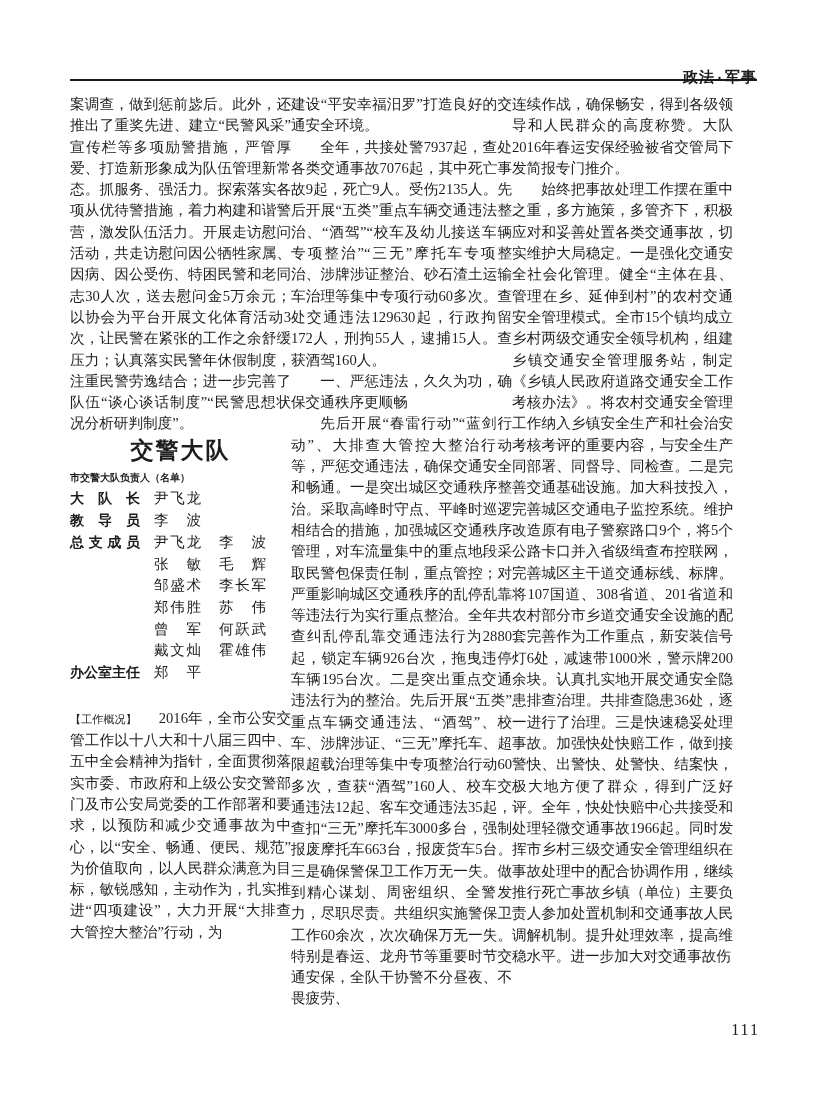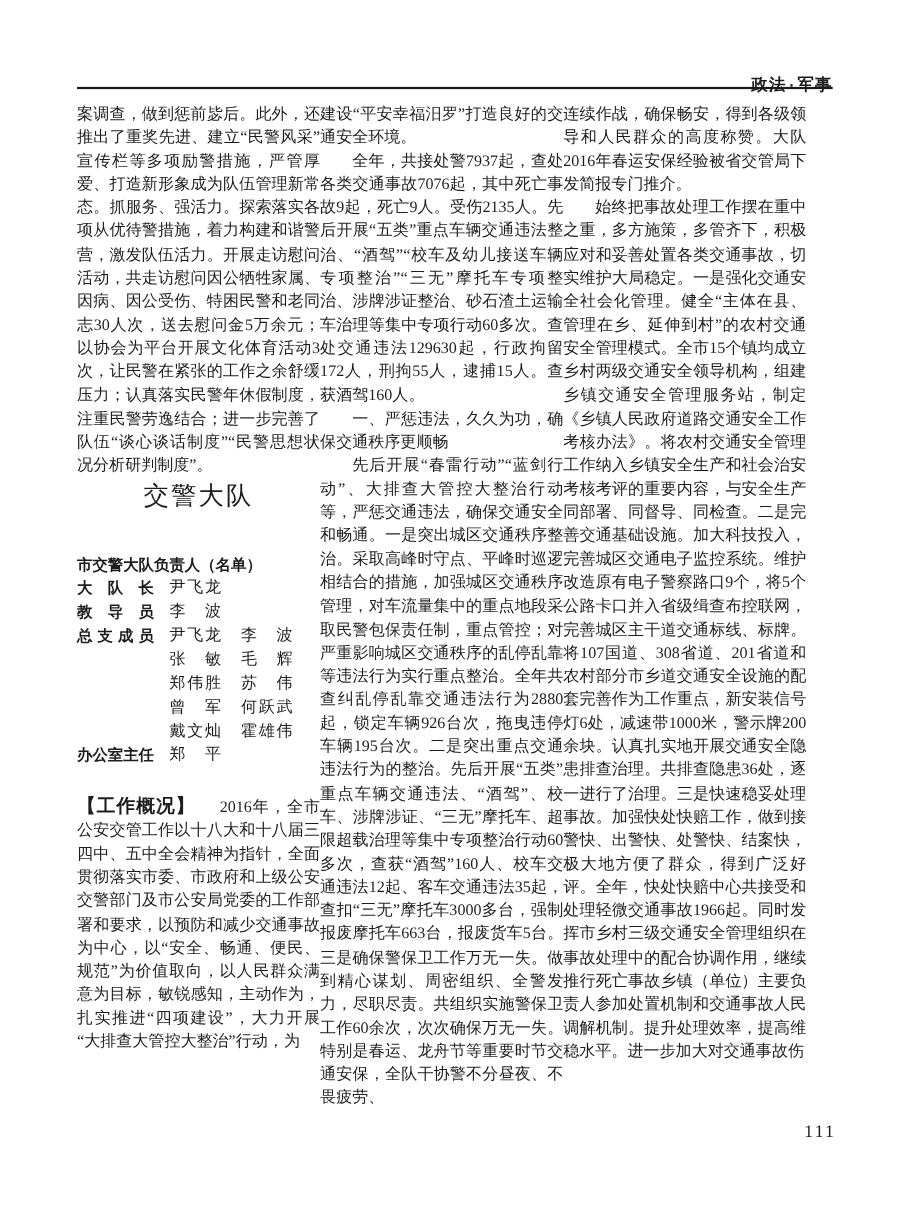--- a/index.html
+++ b/index.html
@@ -27,44 +27,44 @@
   .col{
     width:221px;
     font-size:14.6px;line-height:21.3px;
     text-align:justify;
     text-justify:inter-ideograph;
   }
   .col p{margin:0;}
   .indent{text-indent:2em;}
   .section-title{
     margin:33px 0 22px 0;
-    font-size:23px;font-weight:normal;
+    font-size:23px;font-weight:bold;
     text-align:center;text-align-last:center;text-indent:0;
     letter-spacing:2px;line-height:32px;
   }
   .roster-heading{
     font-family:"Liberation Sans","DejaVu Sans",sans-serif;
-    font-weight:bold;font-size:14px;line-height:21.7px;margin-top:36px;
+    font-weight:bold;font-size:10px;line-height:21.7px;
   }
   .roster-row{display:flex;line-height:21.7px;}
   .roster-role{
     display:inline-block;width:70px;flex:0 0 70px;
     font-family:"Liberation Sans","DejaVu Sans",sans-serif;
     font-weight:bold;font-size:14px;
     text-align:justify;text-align-last:justify;
   }
   .roster-name{
     display:inline-block;width:47px;flex:0 0 47px;margin-left:14px;
     text-align:justify;text-align-last:justify;
   }
   .roster-name.second{margin-left:18px;}
   .overview{margin-top:24px !important;}
   .overview-label{
     font-family:"Liberation Sans","DejaVu Sans",sans-serif;
-    font-weight:bold;font-size:17px;
+    font-weight:normal;font-size:11px;
     margin-right:22px;
   }
   .page-number{
     position:absolute;top:1021px;right:56px;
     font-size:16px;letter-spacing:2px;
   }
 </style>
 </head>
 <body>
 
@@ -98,20 +98,25 @@
           <span class="roster-name">尹飞龙</span>
           <span class="roster-name second">李波</span>
         </div>
         <div class="roster-row">
           <span class="roster-role"></span>
           <span class="roster-name">张敏</span>
           <span class="roster-name second">毛辉</span>
         </div>
         <div class="roster-row">
           <span class="roster-role"></span>
+          <span class="roster-name">邹盛术</span>
+          <span class="roster-name second">李长军</span>
+        </div>
+        <div class="roster-row">
+          <span class="roster-role"></span>
           <span class="roster-name">郑伟胜</span>
           <span class="roster-name second">苏伟</span>
         </div>
         <div class="roster-row">
           <span class="roster-role"></span>
           <span class="roster-name">曾军</span>
           <span class="roster-name second">何跃武</span>
         </div>
         <div class="roster-row">
           <span class="roster-role"></span>

